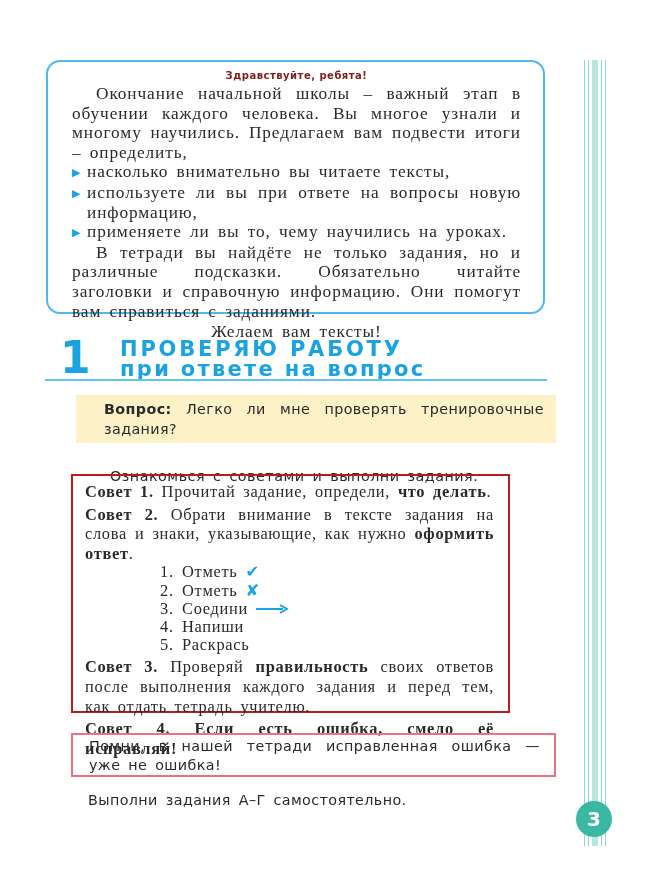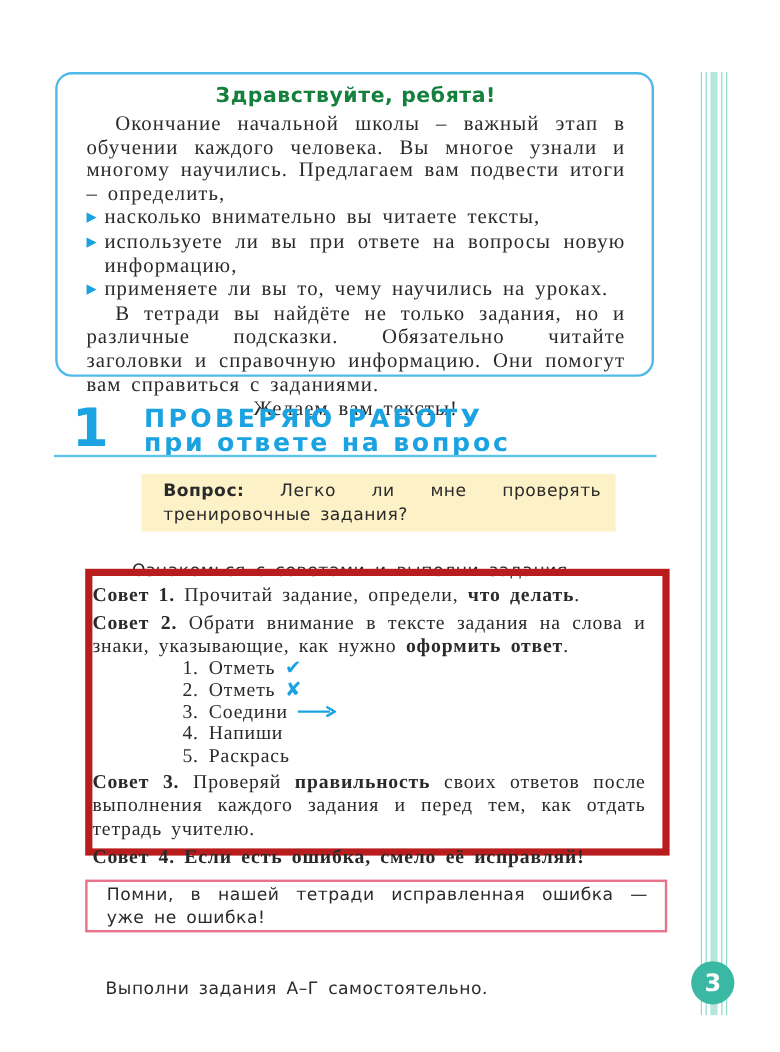--- a/index.html
+++ b/index.html
@@ -25,22 +25,22 @@
     display: flex; align-items: center; justify-content: center;
   }
 
   
   .greet {
     position: absolute; left: 46px; top: 60px; width: 499px; height: 254px;
     border: 2px solid #4fb9e8; border-radius: 14px; box-sizing: border-box;
     padding: 6px 22px 0 24px;
   }
   .greet-title {
-    text-align: center; color: #15803d; font-weight: bold;
-    font-family: "DejaVu Sans", sans-serif; font-size: 17px; letter-spacing: 0.5px;
+    text-align: center; color: #7f1d1d; font-weight: bold;
+    font-family: "DejaVu Sans", sans-serif; font-size: 10px; letter-spacing: 0.5px;
     margin: 2px 0 3px 0;
   }
   .greet p {
     margin: 0; font-family: "Liberation Serif", serif; font-size: 17.3px;
     line-height: 19.6px; text-align: justify; letter-spacing: 0.9px; word-spacing: 3px;
   }
   .ind { text-indent: 24px; }
   .bul { display: flex; }
   .bul .tri {
     color: #1aa3e0; font-size: 11px; width: 15px; flex: none; padding-top: 1px;
@@ -55,57 +55,57 @@
   .sec-title {
     position: absolute; left: 120px; width: 380px; top: 338px; text-align: left;
     color: #1aa3e0; font-family: "DejaVu Sans", sans-serif; font-weight: bold;
   }
   .sec-title .t1 { font-size: 21px; letter-spacing: 2.8px; line-height: 22px; }
   .sec-title .t2 { font-size: 21px; letter-spacing: 2.3px; line-height: 19px; }
   .sec-line { position: absolute; left: 45px; top: 379px; width: 502px; height: 2px; background: #5fc3ea; }
 
   
   .question {
-    position: absolute; left: 76px; top: 395px; width: 395px; height: 48px;
-    background: #fdf1c7; box-sizing: border-box; padding: 5px 12px 0 18px;
+    position: absolute; left: 76px; top: 395px; width: 480px; height: 48px;
+    background: #fdf1c7; box-sizing: border-box; padding: 5px 12px 0 28px;
     font-family: "DejaVu Sans", sans-serif; font-size: 14.3px; line-height: 19.5px;
-    text-align: justify; letter-spacing: 0.4px; word-spacing: 3px; margin-left: 42px;
+    text-align: justify; letter-spacing: 0.4px; word-spacing: 3px;
   }
   .question b { font-weight: bold; }
 
   .instr {
     position: absolute; left: 110px; top: 468px;
     font-family: "DejaVu Sans", sans-serif; font-size: 14.3px; letter-spacing: 0.5px; word-spacing: 3px;
   }
 
   
   .advice {
-    position: absolute; left: 71px; top: 474px; width: 487px; height: 239px;
-    border: 6px solid #b91c1c; box-sizing: border-box; padding: 6px 14px 0 0;
+    position: absolute; left: 71px; top: 474px; width: 439px; height: 239px;
+    border: 2px solid #b91c1c; box-sizing: border-box; padding: 6px 14px 0 12px;
     font-family: "Liberation Serif", serif; font-size: 16.4px; line-height: 19.6px;
     letter-spacing: 0.7px; word-spacing: 3px;
   }
   .advice p { margin: 0 0 3px 0; text-align: justify; }
   .advice b { font-weight: bold; }
   .advice ol { list-style: none; margin: 0 0 3px 75px; padding: 0; }
   .advice li { line-height: 18.2px; display: flex; align-items: center; }
   .advice li .n { width: 22px; }
   .mark { color: #1aa3e0; font-weight: bold; margin-left: 8px; font-family: "DejaVu Sans", sans-serif; }
   .arrow-svg { margin-left: 8px; }
 
   
   .remind {
     position: absolute; left: 71px; top: 733px; width: 485px; height: 44px;
     border: 2px solid #e8728a; box-sizing: border-box; padding: 2px 14px 0 16px;
     font-family: "DejaVu Sans", sans-serif; font-size: 14.3px; line-height: 19px;
     letter-spacing: 0.4px; word-spacing: 3px; text-align: justify;
   }
   .final {
     position: absolute; left: 88px; top: 792px;
-    font-family: "DejaVu Sans", sans-serif; font-size: 14.3px; letter-spacing: 0.4px; word-spacing: 3px; margin-top: 24px;
+    font-family: "DejaVu Sans", sans-serif; font-size: 14.3px; letter-spacing: 0.4px; word-spacing: 3px;
   }
 </style>
 </head>
 <body>
 
 <div class="stripes">
   <div class="stripe s1"></div>
     <div class="stripe s2"></div>
     <div class="stripe s3"></div>
     <div class="stripe s4"></div>

